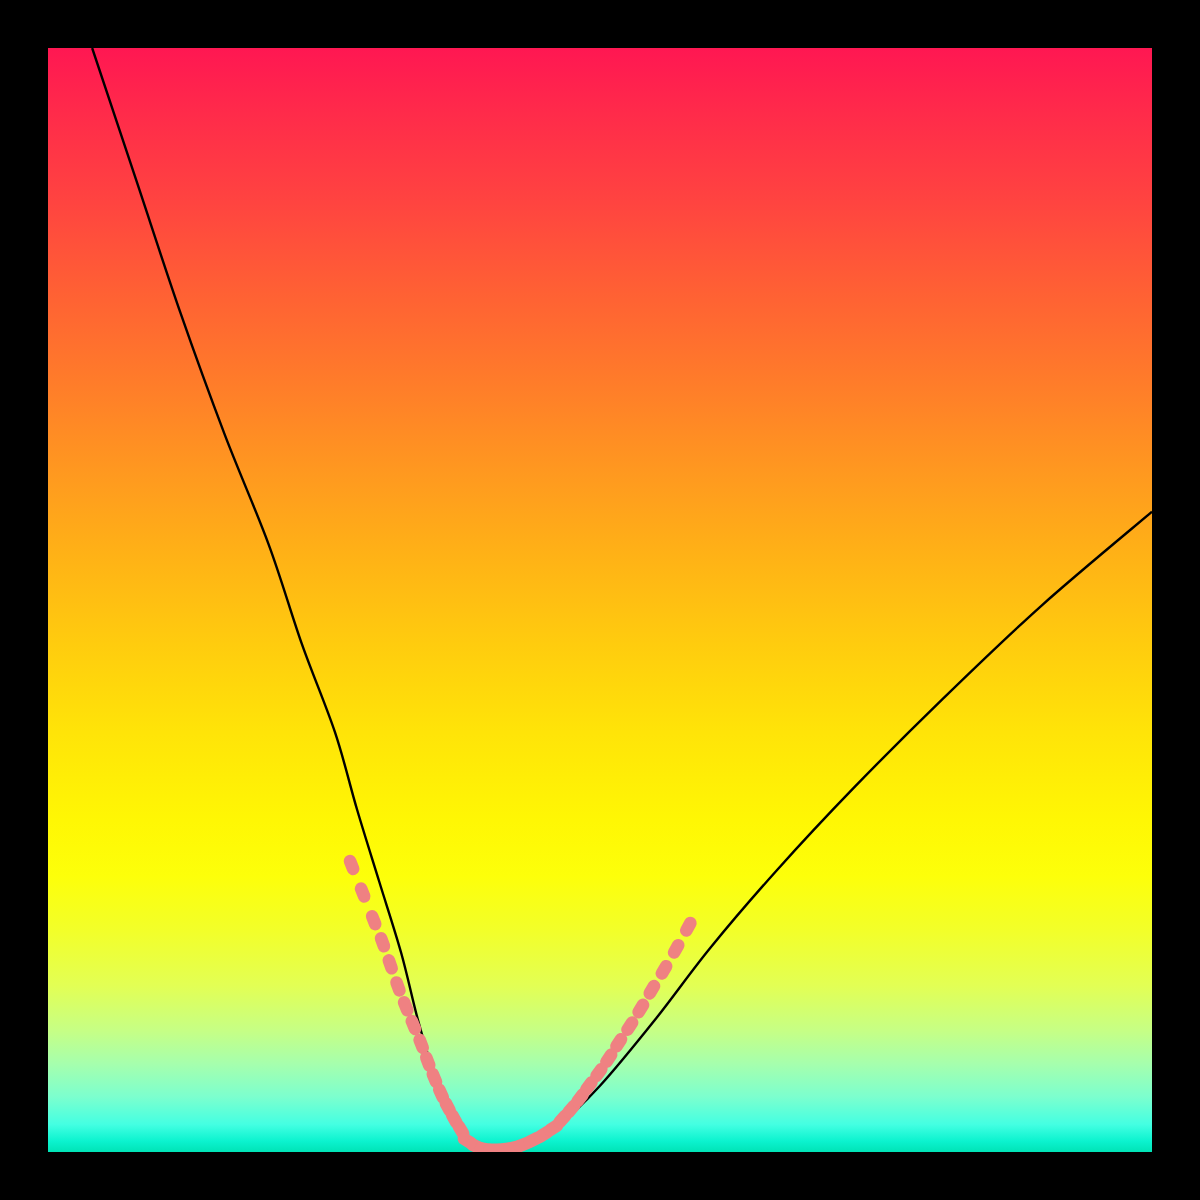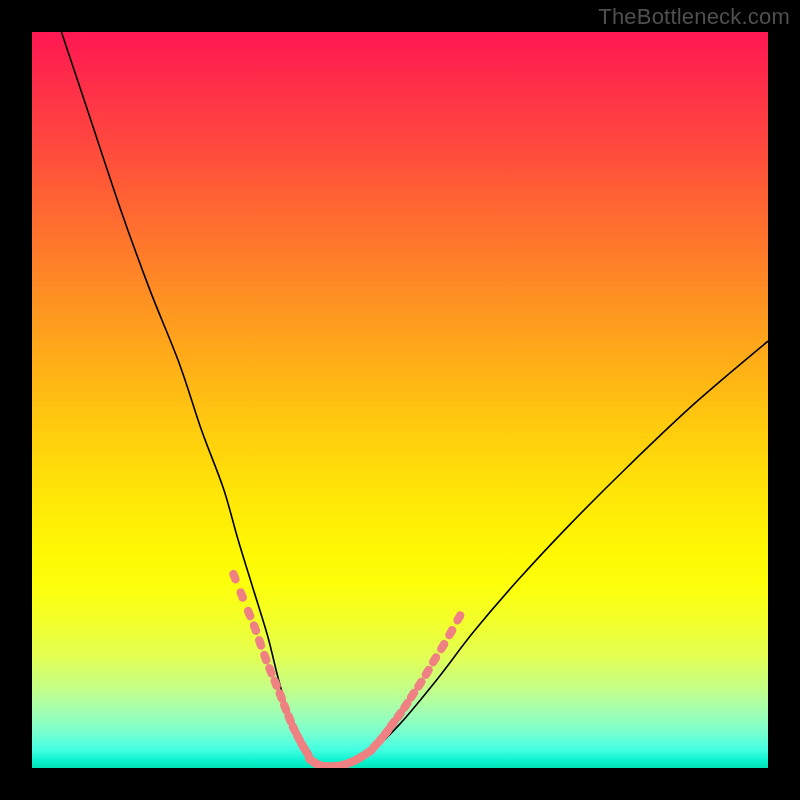--- a/index.html
+++ b/index.html
@@ -67,21 +67,20 @@
     inset: 0;
     width: 100%;
     height: 100%;
     z-index: 10;
   }
 </style>
 </head>
 <body>
 
 <div class="frame">
-  <div class="watermark">TheBottleneck.com</div>
 
   <div class="plot">
     <div class="gradient"></div>
 
     <svg class="curve" viewBox="0 0 736 736" preserveAspectRatio="none">
       <g>
         <path id="main-curve" d="M 29.44 0.00 C 34.35 14.72, 49.07 58.88, 58.88 88.32 C 68.69 117.76, 78.51 148.43, 88.32 176.64 C 98.13 204.85, 107.95 231.84, 117.76 257.60 C 127.57 283.36, 138.61 307.89, 147.20 331.20 C 155.79 354.51, 161.92 376.59, 169.28 397.44 C 176.64 418.29, 185.23 437.92, 191.36 456.32 C 197.49 474.72, 201.17 491.28, 206.08 507.84 C 210.99 524.40, 215.89 539.73, 220.80 555.68 C 225.71 571.63, 231.23 588.19, 235.52 603.52 C 239.81 618.85, 242.88 634.19, 246.56 647.68 C 250.24 661.17, 253.92 674.05, 257.60 684.48 C 261.28 694.91, 264.96 703.25, 268.64 710.24 C 272.32 717.23, 275.39 722.38, 279.68 726.43 C 283.97 730.48, 288.27 733.55, 294.40 734.53 C 300.53 735.51, 309.12 734.77, 316.48 732.32 C 323.84 729.87, 329.97 726.55, 338.56 719.81 C 347.15 713.06, 356.96 703.86, 368.00 691.84 C 379.04 679.82, 392.53 663.01, 404.80 647.68 C 417.07 632.35, 428.11 616.40, 441.60 599.84 C 455.09 583.28, 469.81 566.11, 485.76 548.32 C 501.71 530.53, 518.88 512.13, 537.28 493.12 C 555.68 474.11, 575.31 454.48, 596.16 434.24 C 617.01 414.00, 639.09 392.53, 662.40 371.68 C 685.71 350.83, 723.73 319.55, 736.00 309.12" fill="none" stroke="#000" stroke-width="1.6"></path>
       </g>
       <g id="dots-left">
           <rect x="195.40" y="540.44" width="14" height="8.4" rx="4.2" fill="#ef8182" transform="rotate(68.2 202.40 544.64)"></rect>

